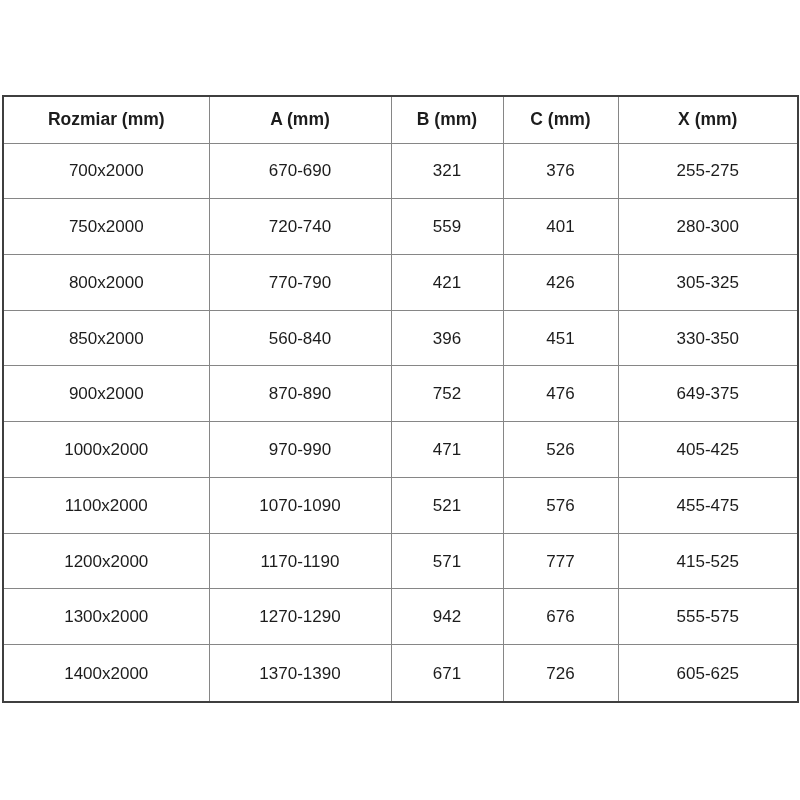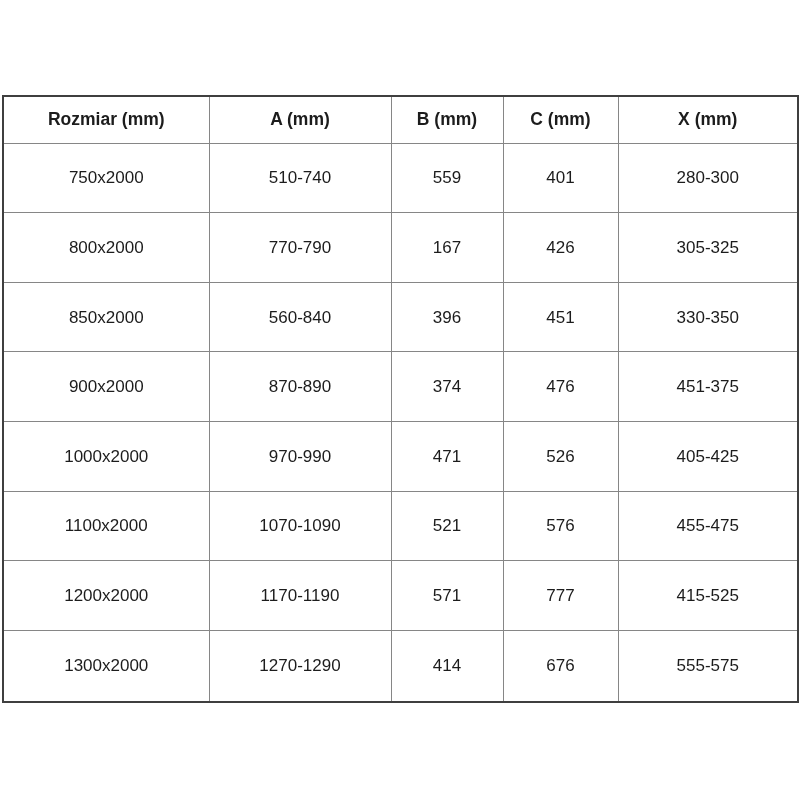--- a/index.html
+++ b/index.html
@@ -58,46 +58,53 @@
       <tr style="height:47px;">
         <th>Rozmiar (mm)</th>
         <th>A (mm)</th>
         <th>B (mm)</th>
         <th>C (mm)</th>
         <th>X (mm)</th>
       </tr>
     </thead>
     <tbody>
         <tr>
+          <td>700x2000</td>
+          <td>670-690</td>
+          <td>321</td>
+          <td>376</td>
+          <td>255-275</td>
+        </tr>
+        <tr>
           <td>750x2000</td>
-          <td>510-740</td>
+          <td>720-740</td>
           <td>559</td>
           <td>401</td>
           <td>280-300</td>
         </tr>
         <tr>
           <td>800x2000</td>
           <td>770-790</td>
-          <td>167</td>
+          <td>421</td>
           <td>426</td>
           <td>305-325</td>
         </tr>
         <tr>
           <td>850x2000</td>
           <td>560-840</td>
           <td>396</td>
           <td>451</td>
           <td>330-350</td>
         </tr>
         <tr>
           <td>900x2000</td>
           <td>870-890</td>
-          <td>374</td>
+          <td>752</td>
           <td>476</td>
-          <td>451-375</td>
+          <td>649-375</td>
         </tr>
         <tr>
           <td>1000x2000</td>
           <td>970-990</td>
           <td>471</td>
           <td>526</td>
           <td>405-425</td>
         </tr>
         <tr>
           <td>1100x2000</td>
@@ -109,19 +116,26 @@
         <tr>
           <td>1200x2000</td>
           <td>1170-1190</td>
           <td>571</td>
           <td>777</td>
           <td>415-525</td>
         </tr>
         <tr>
           <td>1300x2000</td>
           <td>1270-1290</td>
-          <td>414</td>
+          <td>942</td>
           <td>676</td>
           <td>555-575</td>
+        </tr>
+        <tr>
+          <td>1400x2000</td>
+          <td>1370-1390</td>
+          <td>671</td>
+          <td>726</td>
+          <td>605-625</td>
         </tr>
       </tbody>
   </table>
 </div>
 
 </body></html>

